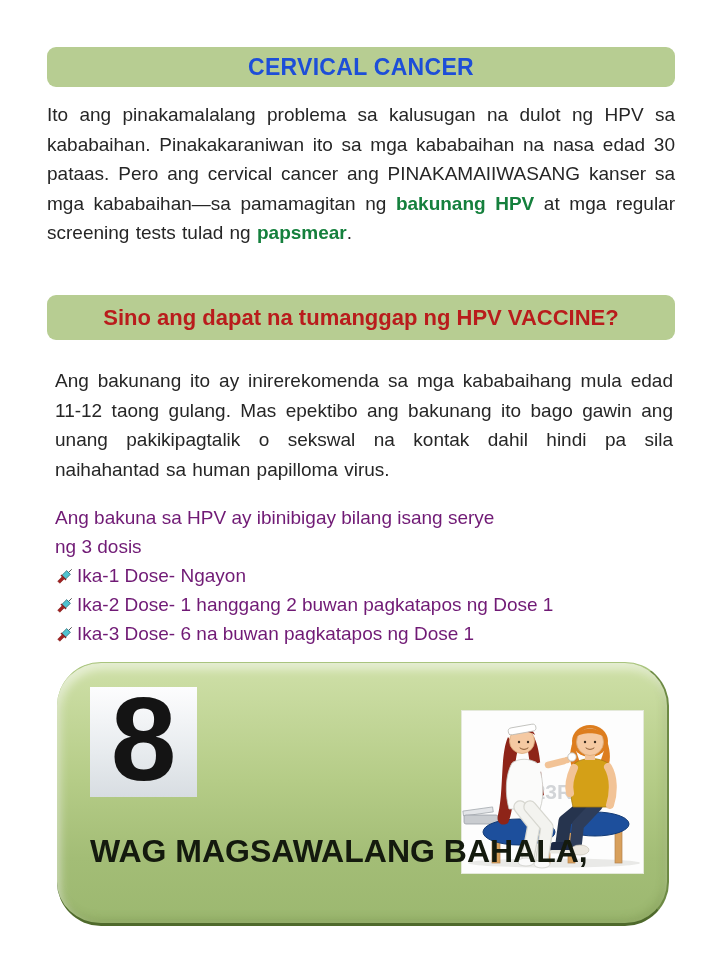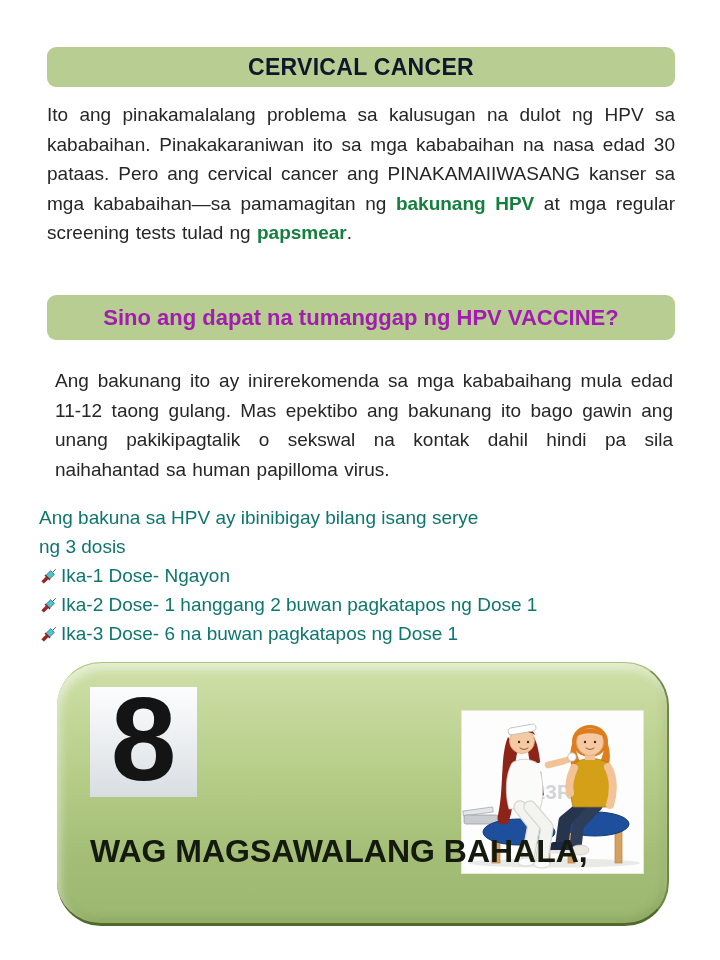--- a/index.html
+++ b/index.html
@@ -5,31 +5,31 @@
   html,body{margin:0;padding:0;}
   body{
     width:720px;height:960px;background:#ffffff;position:relative;overflow:hidden;
     font-family:"Liberation Sans", sans-serif;color:#262626;
   }
   .green-bar{
     position:absolute;left:47px;width:628px;background:#b7cd92;border-radius:9px;
     display:flex;align-items:center;justify-content:center;
   }
   #header-bar{top:47px;height:40px;}
-  #header-bar .bar-title{font-size:23px;font-weight:bold;color:#0f172a;letter-spacing:.3px;}
+  #header-bar .bar-title{font-size:23px;font-weight:bold;color:#1d4ed8;letter-spacing:.3px;}
   #section2-bar{top:295px;height:45px;}
-  #section2-bar .bar-title{font-size:22px;font-weight:bold;color:#a21caf;}
+  #section2-bar .bar-title{font-size:22px;font-weight:bold;color:#b91c1c;}
   .para{
     position:absolute;text-align:justify;font-size:19px;line-height:29.5px;color:#262626;
     word-spacing:1px;
   }
   #intro-para{left:47px;top:100px;width:628px;}
   #para2{left:55px;top:366px;width:618px;}
   .bold{font-weight:bold;color:#15803d;}
-  #series-block{position:absolute;left:39px;top:503px;width:620px;font-size:19px;line-height:29px;color:#0f766e;}
+  #series-block{position:absolute;left:55px;top:503px;width:620px;font-size:19px;line-height:29px;color:#701a75;}
   .dose-line{display:flex;align-items:center;}
   .dose-icon{width:20px;height:20px;margin-right:2px;flex:0 0 auto;}
   
   #stat-box{
     position:absolute;left:57px;top:662px;width:610px;height:260px;border-radius:44px;
     background:linear-gradient(180deg,#cfe0a8 0%,#b5cc87 45%,#a3bd76 75%,#9cb870 100%);
     border-bottom:3px solid #4f6a2c;border-right:2px solid #6d8a44;border-top:1px solid #a9c47e;
     box-shadow:inset 3px 6px 10px rgba(255,255,255,.55), inset -2px -4px 8px rgba(90,115,47,.25);
   }
   #eight-box{

